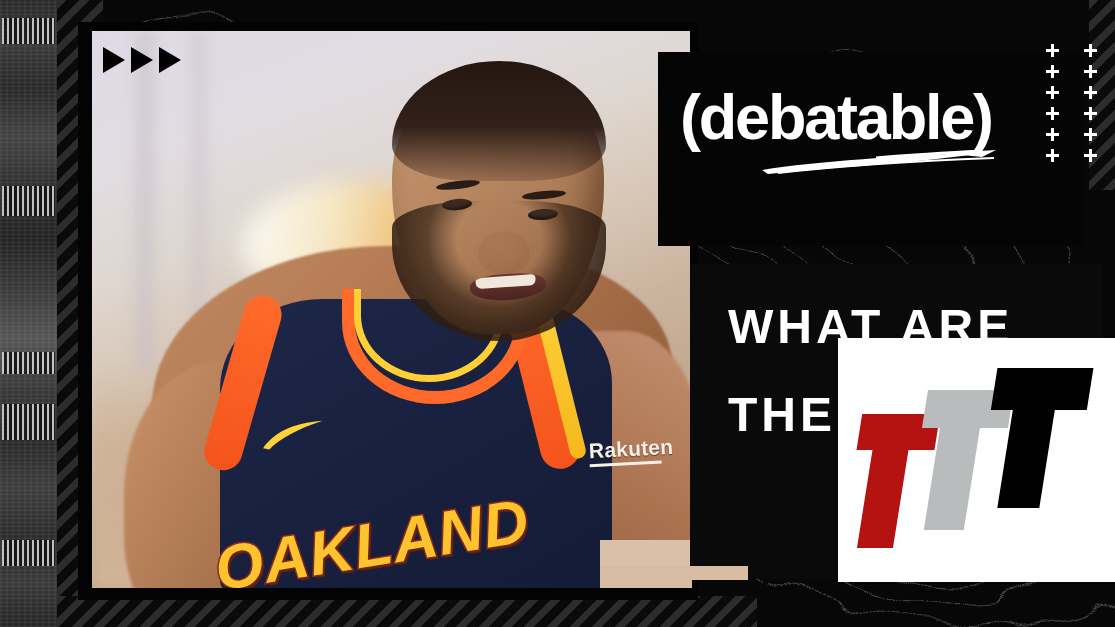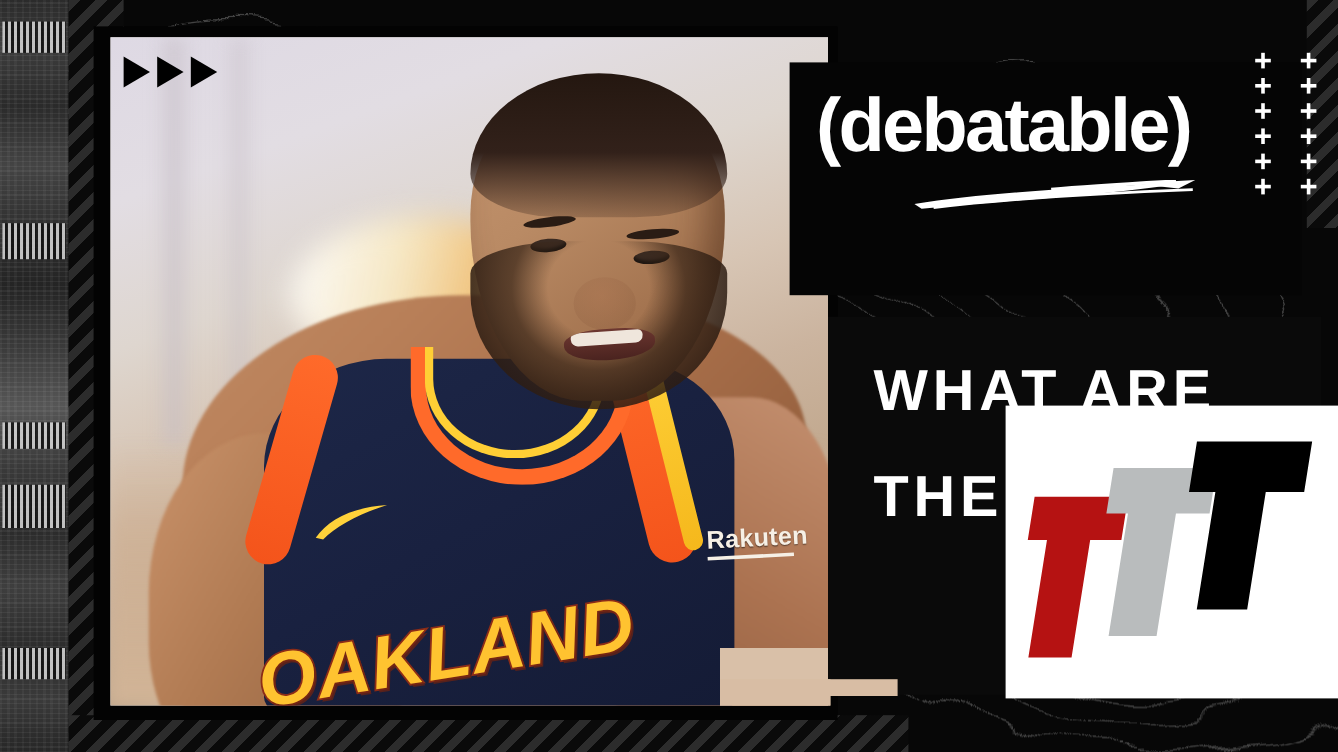--- a/index.html
+++ b/index.html
@@ -327,21 +327,21 @@
   
   .panel-debatable {
     position: absolute;
     left: 658px; top: 52px;
     width: 427px; height: 194px;
     background: #050505;
     z-index: 10;
   }
   .debatable-word {
     position: absolute;
-    left: 22px; top: 22px;
+    left: 22px; top: 34px;
     color: #fff;
     font-size: 63px;
     font-weight: 800;
     letter-spacing: -2.2px;
     line-height: 1;
     white-space: nowrap;
   }
   .scribble {
     position: absolute;
     left: 100px; top: 98px;

